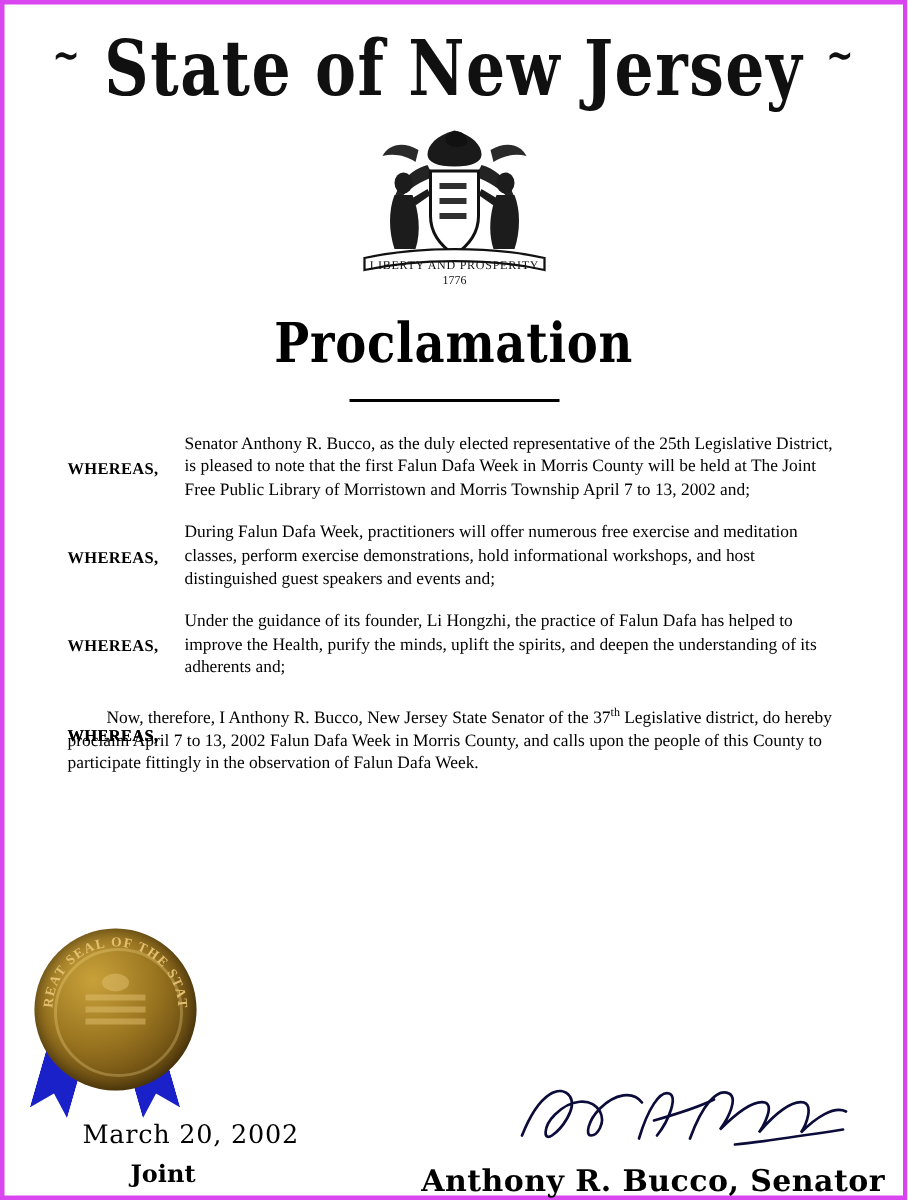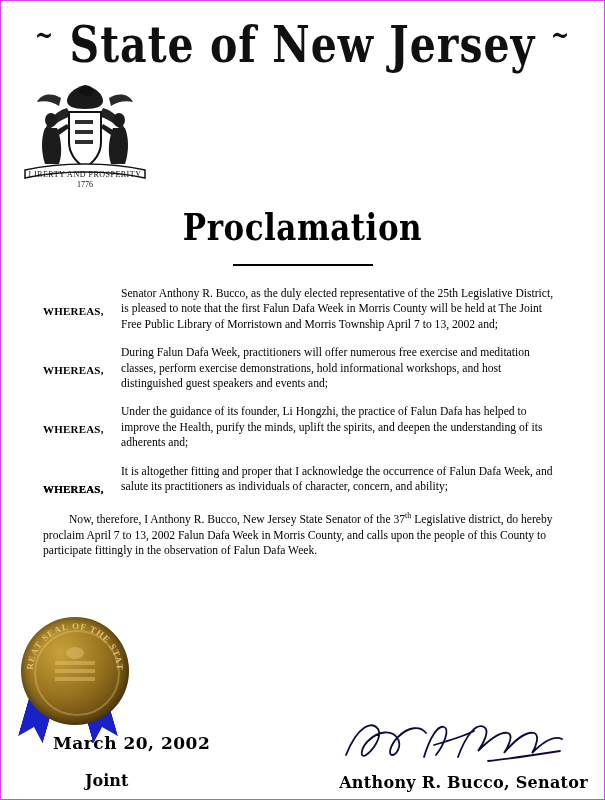--- a/index.html
+++ b/index.html
@@ -15,21 +15,21 @@
     color: #000000;
     position: relative;
   }
 
   .page {
     position: relative;
     width: 605px;
     height: 800px;
     background: #ffffff;
     box-sizing: border-box;
-    border: 1px solid #d946ef;
+    border: 3px solid #d946ef;
   }
 
   
   .state-title {
     text-align: center;
     margin-top: 18px;
     font-family: "DejaVu Serif", serif;
     font-weight: bold;
     font-size: 41px;
     letter-spacing: 1px;
@@ -42,20 +42,21 @@
   .state-title .flourish-left,
   .state-title .flourish-right {
     font-size: 22px;
     vertical-align: 14px;
   }
 
   
   .seal-wrap {
     margin-top: 22px;
     display: flex;
+    justify-content: center;
   }
   .coat {
     width: 168px;
     height: 108px;
     position: relative;
   }
   .coat svg { display: block; }
 
   
   .proclamation {
@@ -167,41 +168,41 @@
   .sig-area {
     position: absolute;
     left: 0;
     top: 712px;
     width: 605px;
     height: 88px;
   }
   .date-text {
     position: absolute;
     left: 52px;
-    top: 20px;
-    font-family: "DejaVu Serif", serif;
-    font-weight: bold;
+    top: 32px;
+    font-family: "DejaVu Serif", serif;
+    font-weight: normal;
     font-size: 17px;
     letter-spacing: 0.5px;
   }
   .date-label {
     position: absolute;
     left: 84px;
     top: 58px;
     font-family: "DejaVu Serif", serif;
     font-weight: bold;
     font-size: 16px;
   }
   .sig-name {
     position: absolute;
     right: 18px;
     top: 60px;
     font-family: "DejaVu Serif", serif;
     font-weight: bold;
-    font-size: 16px;
+    font-size: 20px;
     letter-spacing: 0.3px;
   }
   .signature {
     position: absolute;
     right: 38px;
     top: 2px;
     width: 230px;
     height: 54px;
   }
 </style>
@@ -270,21 +271,20 @@
       <span class="lead">WHEREAS,</span>
       <span> Under the guidance of its founder, Li Hongzhi, the practice of Falun Dafa has helped to improve the Health, purify the minds, uplift the spirits, and deepen the understanding of its adherents and;</span>
     </div>
 
     <div class="clause">
       <span class="lead">WHEREAS,</span>
     </div>
 
     <div class="clause">
       <span class="lead">WHEREAS,</span>
-      <span> It is altogether fitting and proper that  I acknowledge the occurrence of Falun Dafa Week, and salute its practitioners as individuals of character, concern, and ability;</span>
     </div>
 
     <div class="final">
       <span>Now, therefore, I Anthony R. Bucco, New Jersey State Senator of the 37</span><sup>th</sup><span> Legislative district, do hereby proclaim April 7 to 13, 2002 Falun Dafa Week in  Morris County, and calls upon the people of this County  to participate fittingly in the observation of Falun Dafa Week.</span>
     </div>
 
   </div>
 
   <div class="gold-seal">
     <div class="ribbon-l"></div>

